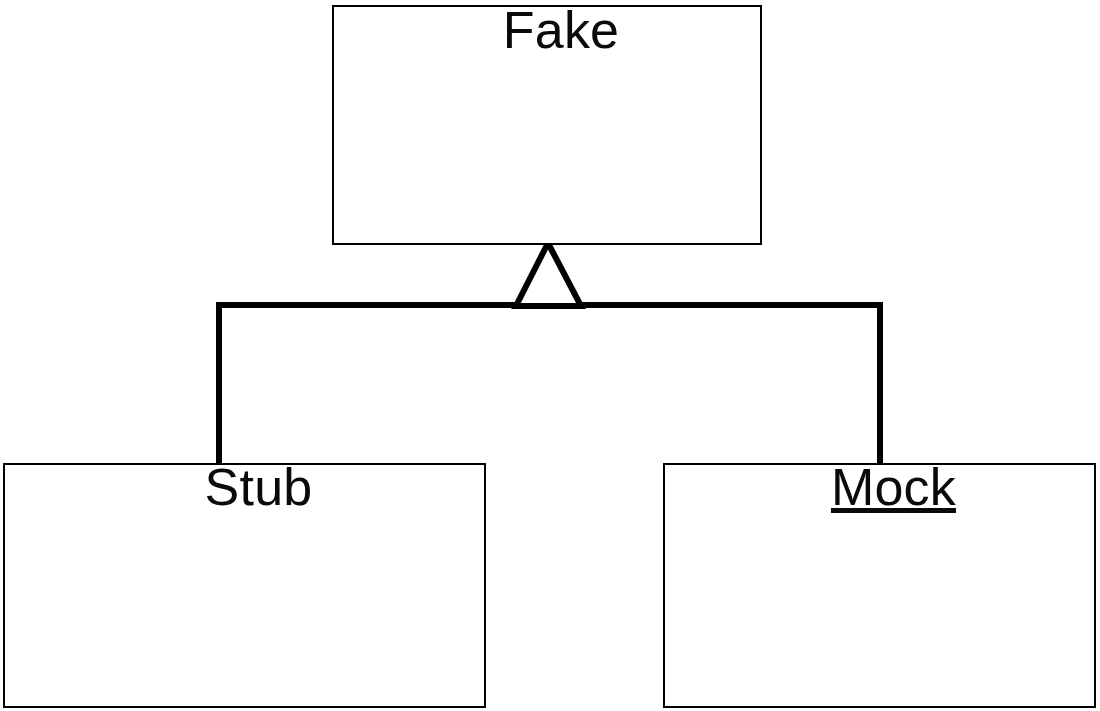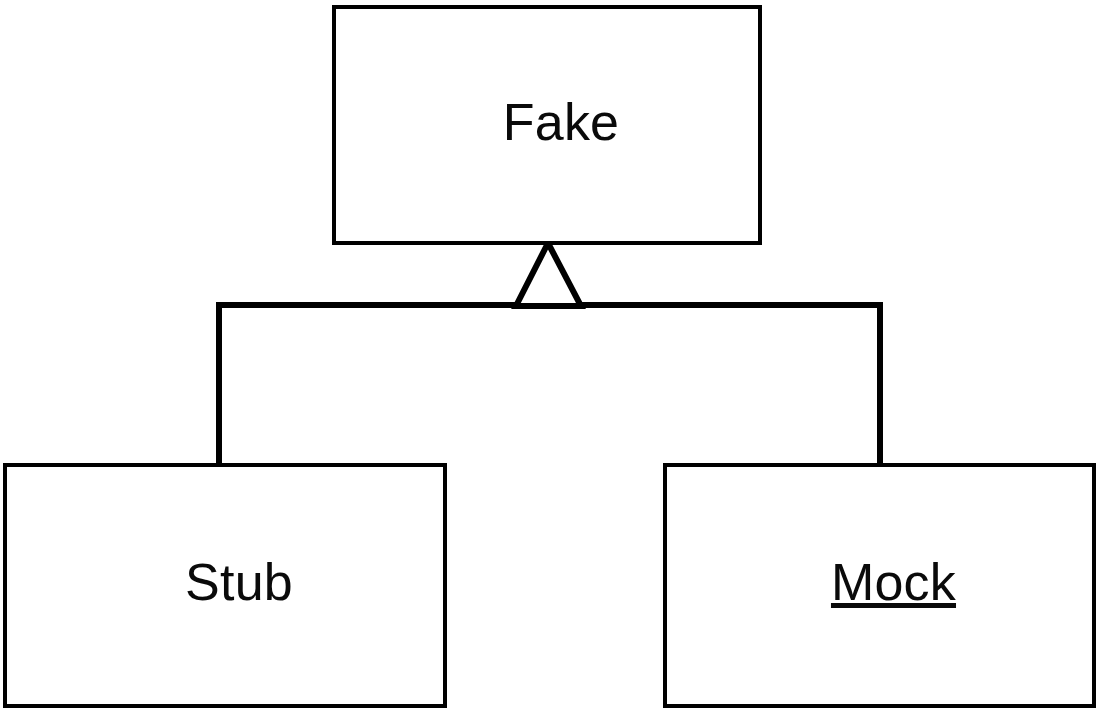--- a/index.html
+++ b/index.html
@@ -23,23 +23,22 @@
     left: 0;
     top: 0;
     width: 1100px;
     height: 711px;
     display: block;
   }
   .node-box {
     position: absolute;
     box-sizing: border-box;
     background: #ffffff;
-    border: 4px solid #000000;
+    border: 2px solid #000000;
     display: flex;
-    align-items: center;
     justify-content: center;
     padding-left: 28px;
   }
   .node-label {
     font-family: "Liberation Sans", sans-serif;
     font-size: 52px;
     line-height: 1;
     color: #0a0a0a;
     letter-spacing: 0.2px;
     white-space: nowrap;
@@ -51,21 +50,21 @@
     width: 430px;
     height: 240px;
   }
   #node-fake .node-label {
     position: relative;
     top: -3px;
   }
   #node-stub {
     left: 3px;
     top: 463px;
-    width: 444px;
+    width: 483px;
     height: 245px;
   }
   #node-stub .node-label {
     position: relative;
     top: -4px;
   }
   #node-mock {
     left: 663px;
     top: 463px;
     width: 433px;

